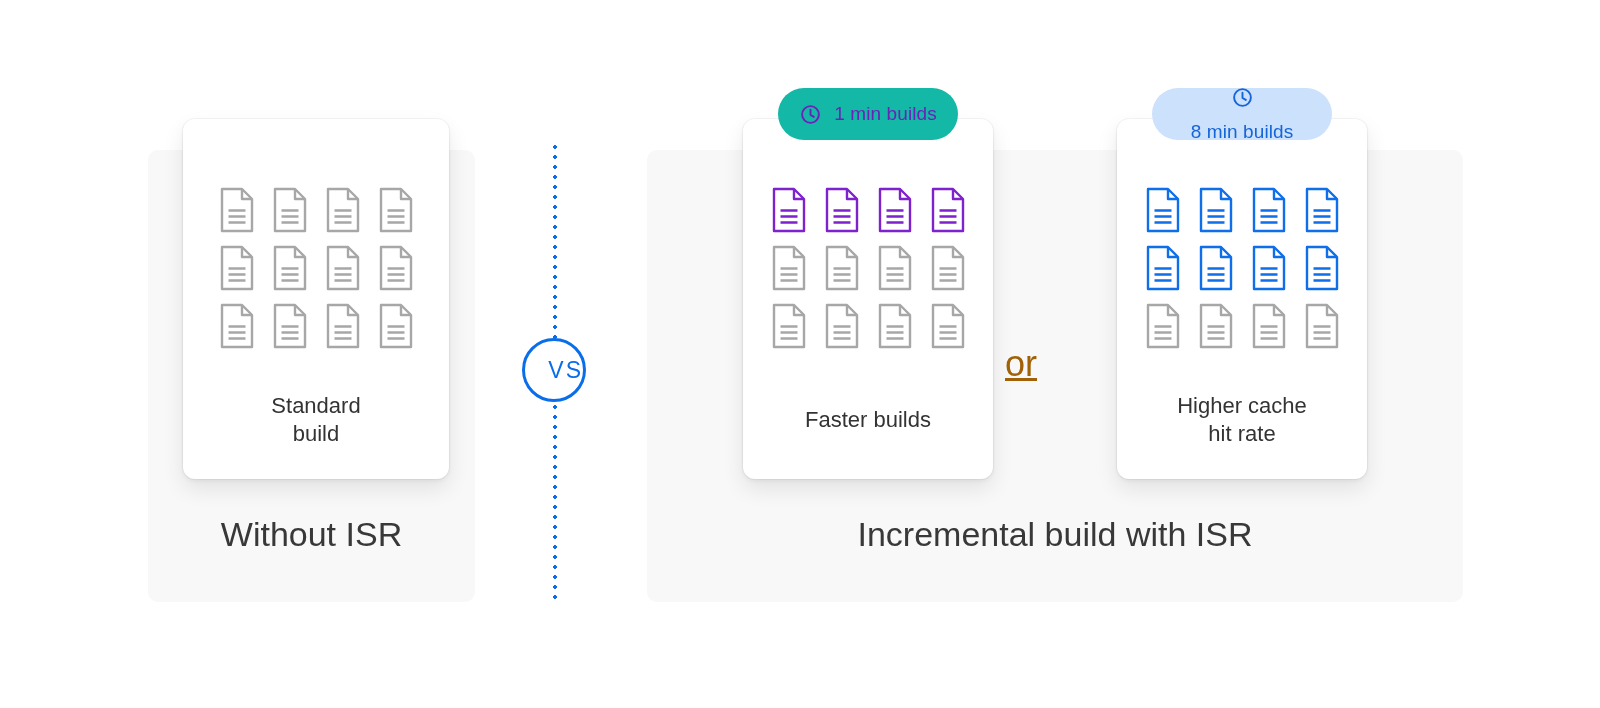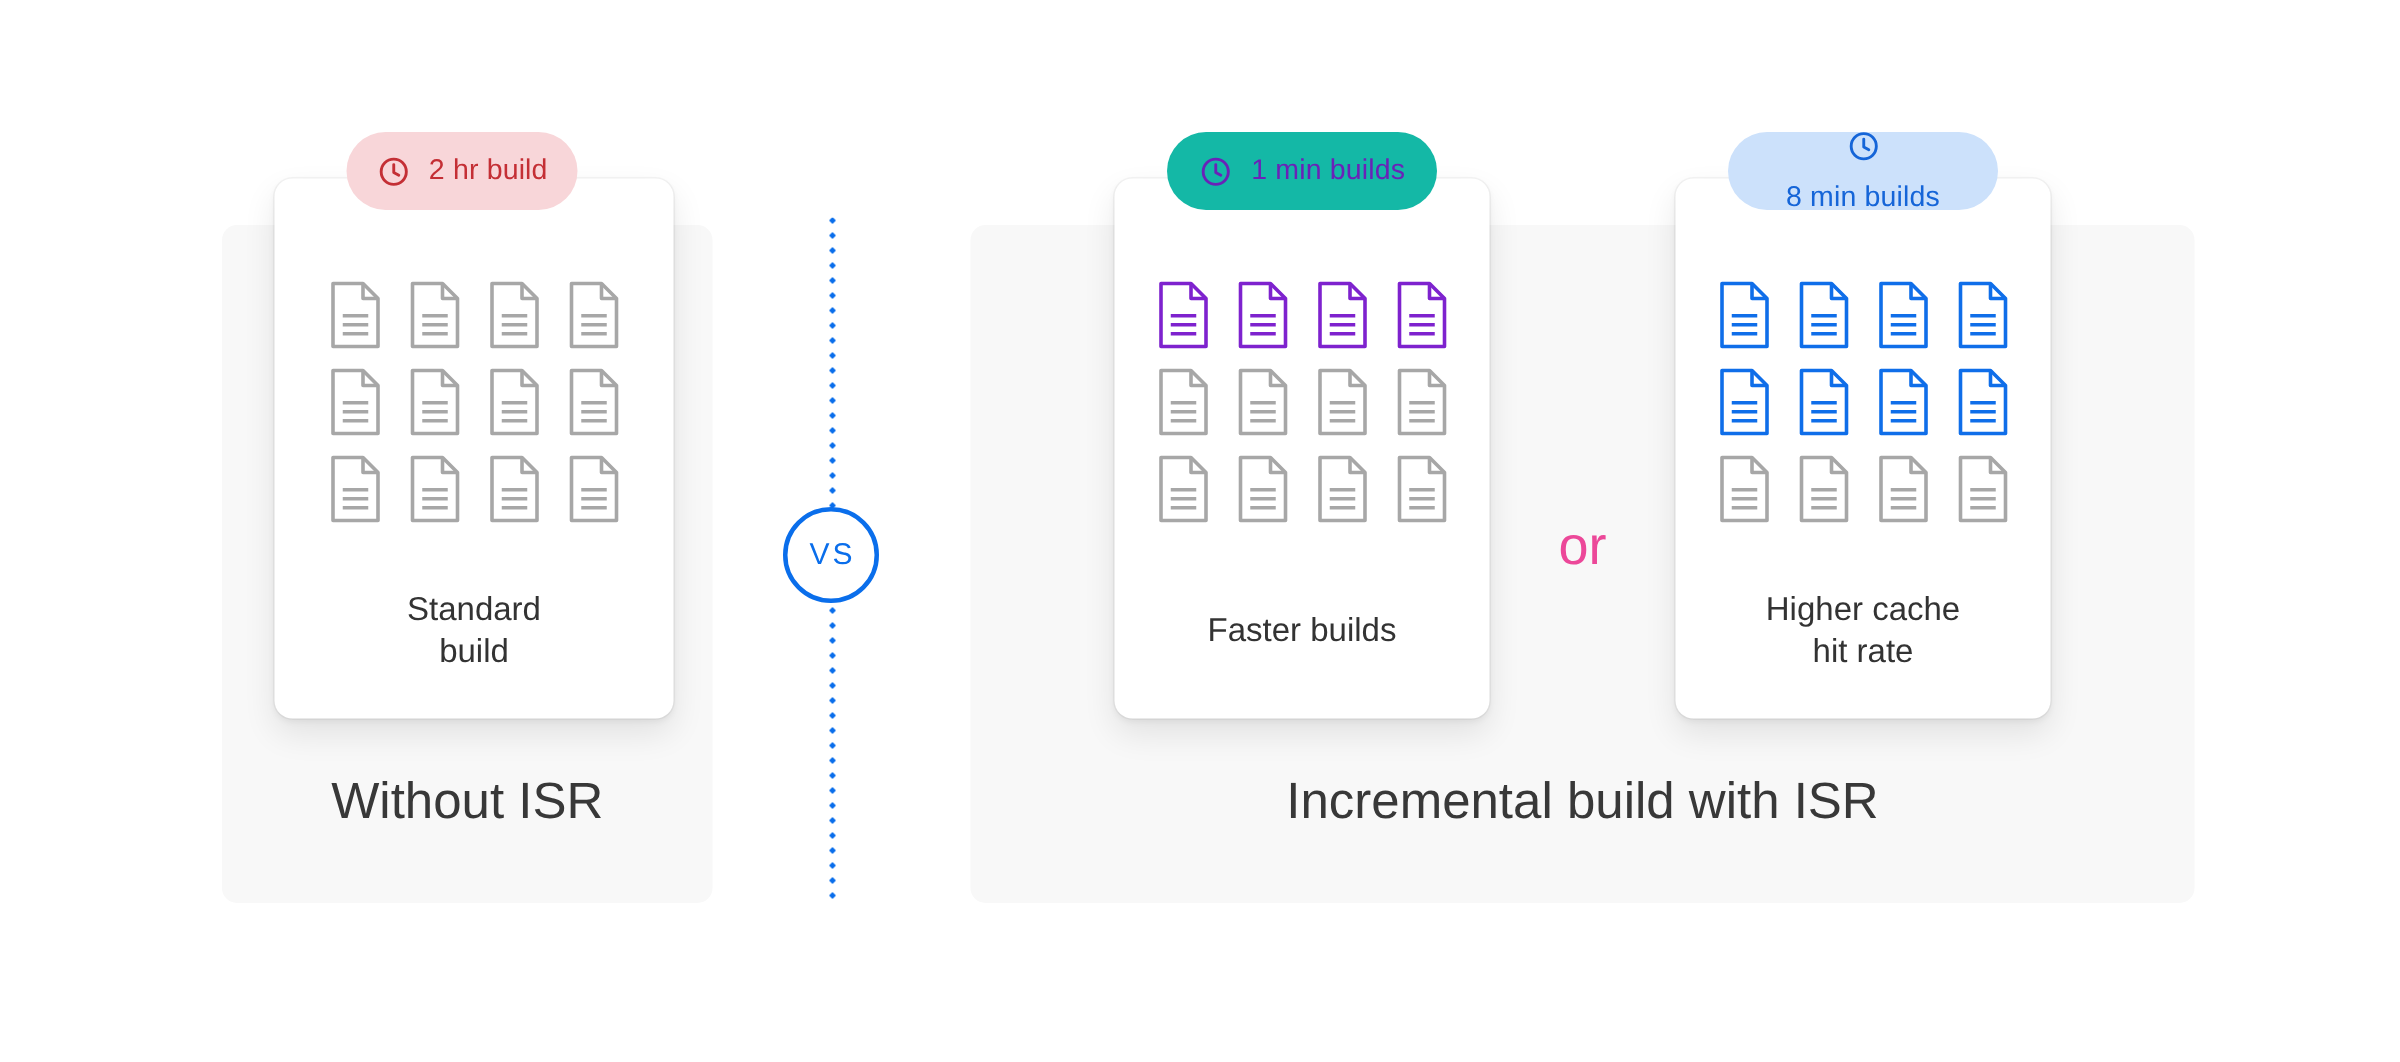--- a/index.html
+++ b/index.html
@@ -41,32 +41,32 @@
     font-size:22px;line-height:28px;color:#333333;text-align:center;
   }
   .caption{
     position:absolute;top:518px;height:32px;line-height:32px;
     font-size:34px;color:#383838;text-align:center;z-index:2;
   }
   .caption-left{left:148px;width:327px;}
   .caption-right{left:647px;width:816px;}
   .or-label{
     position:absolute;left:1005px;top:342px;width:100px;height:44px;line-height:44px;
-    text-align:center;font-size:36px;color:#ec4899;z-index:2;
+    text-align:left;font-size:36px;color:#a16207;z-index:2;text-decoration:underline;
   }
   .dotted-line{
     position:absolute;left:553px;top:145px;width:4px;height:459px;z-index:1;
     background-image:radial-gradient(circle 1.9px at 2px 2px,#0a6eeb 96%,transparent);
     background-size:4px 10px;background-repeat:repeat-y;
   }
   .vs-circle{
     position:absolute;left:522px;top:338px;width:64px;height:64px;box-sizing:border-box;
     border:3px solid #0a6eeb;border-radius:50%;background:#ffffff;z-index:2;
-    display:flex;align-items:center;justify-content:center;
-    color:#0a6eeb;font-size:20px;font-weight:500;letter-spacing:2px;
+    display:flex;align-items:center;justify-content:flex-end;
+    color:#0a6eeb;font-size:23px;font-weight:500;letter-spacing:2px;
     text-indent:2px;
   }
 </style>
 </head>
 <body>
 
 <div class="stage">
 
   <div class="panel panel-left"></div>
   <div class="panel panel-right"></div>
@@ -166,29 +166,20 @@
               <path d="M23 2v10h10" stroke="currentColor" stroke-width="2.4" stroke-linejoin="round"></path>
               <path d="M9.5 23.5h17M9.5 29.5h17M9.5 35.5h17" stroke="currentColor" stroke-width="2.4"></path>
             </svg>
           </span>
         </div>
       </div>
     <div class="card-label">
       <div>Standard</div>
       <div>build</div>
     </div>
-  </div>
-  <div class="badge badge-red">
-    <span class="clock">
-      <svg width="23" height="23" viewBox="0 0 24 24" fill="none" stroke="currentColor" stroke-width="2" stroke-linecap="round" stroke-linejoin="round">
-          <circle cx="12" cy="12" r="8.75"></circle>
-          <polyline points="12 7 12 12.5 15.5 14.5"></polyline>
-        </svg>
-    </span>
-    <span>2 hr build</span>
   </div>
 
   <div class="card card-faster">
     <div class="docs">
         <div class="doc-row" style="color: rgb(126, 34, 206);">
           <span class="doc">
             <svg width="36" height="46" viewBox="0 0 36 46" fill="none">
               <path d="M23 2H3v42h30V12L23 2z" stroke="currentColor" stroke-width="2.4" stroke-linejoin="round"></path>
               <path d="M23 2v10h10" stroke="currentColor" stroke-width="2.4" stroke-linejoin="round"></path>
               <path d="M9.5 23.5h17M9.5 29.5h17M9.5 35.5h17" stroke="currentColor" stroke-width="2.4"></path>

